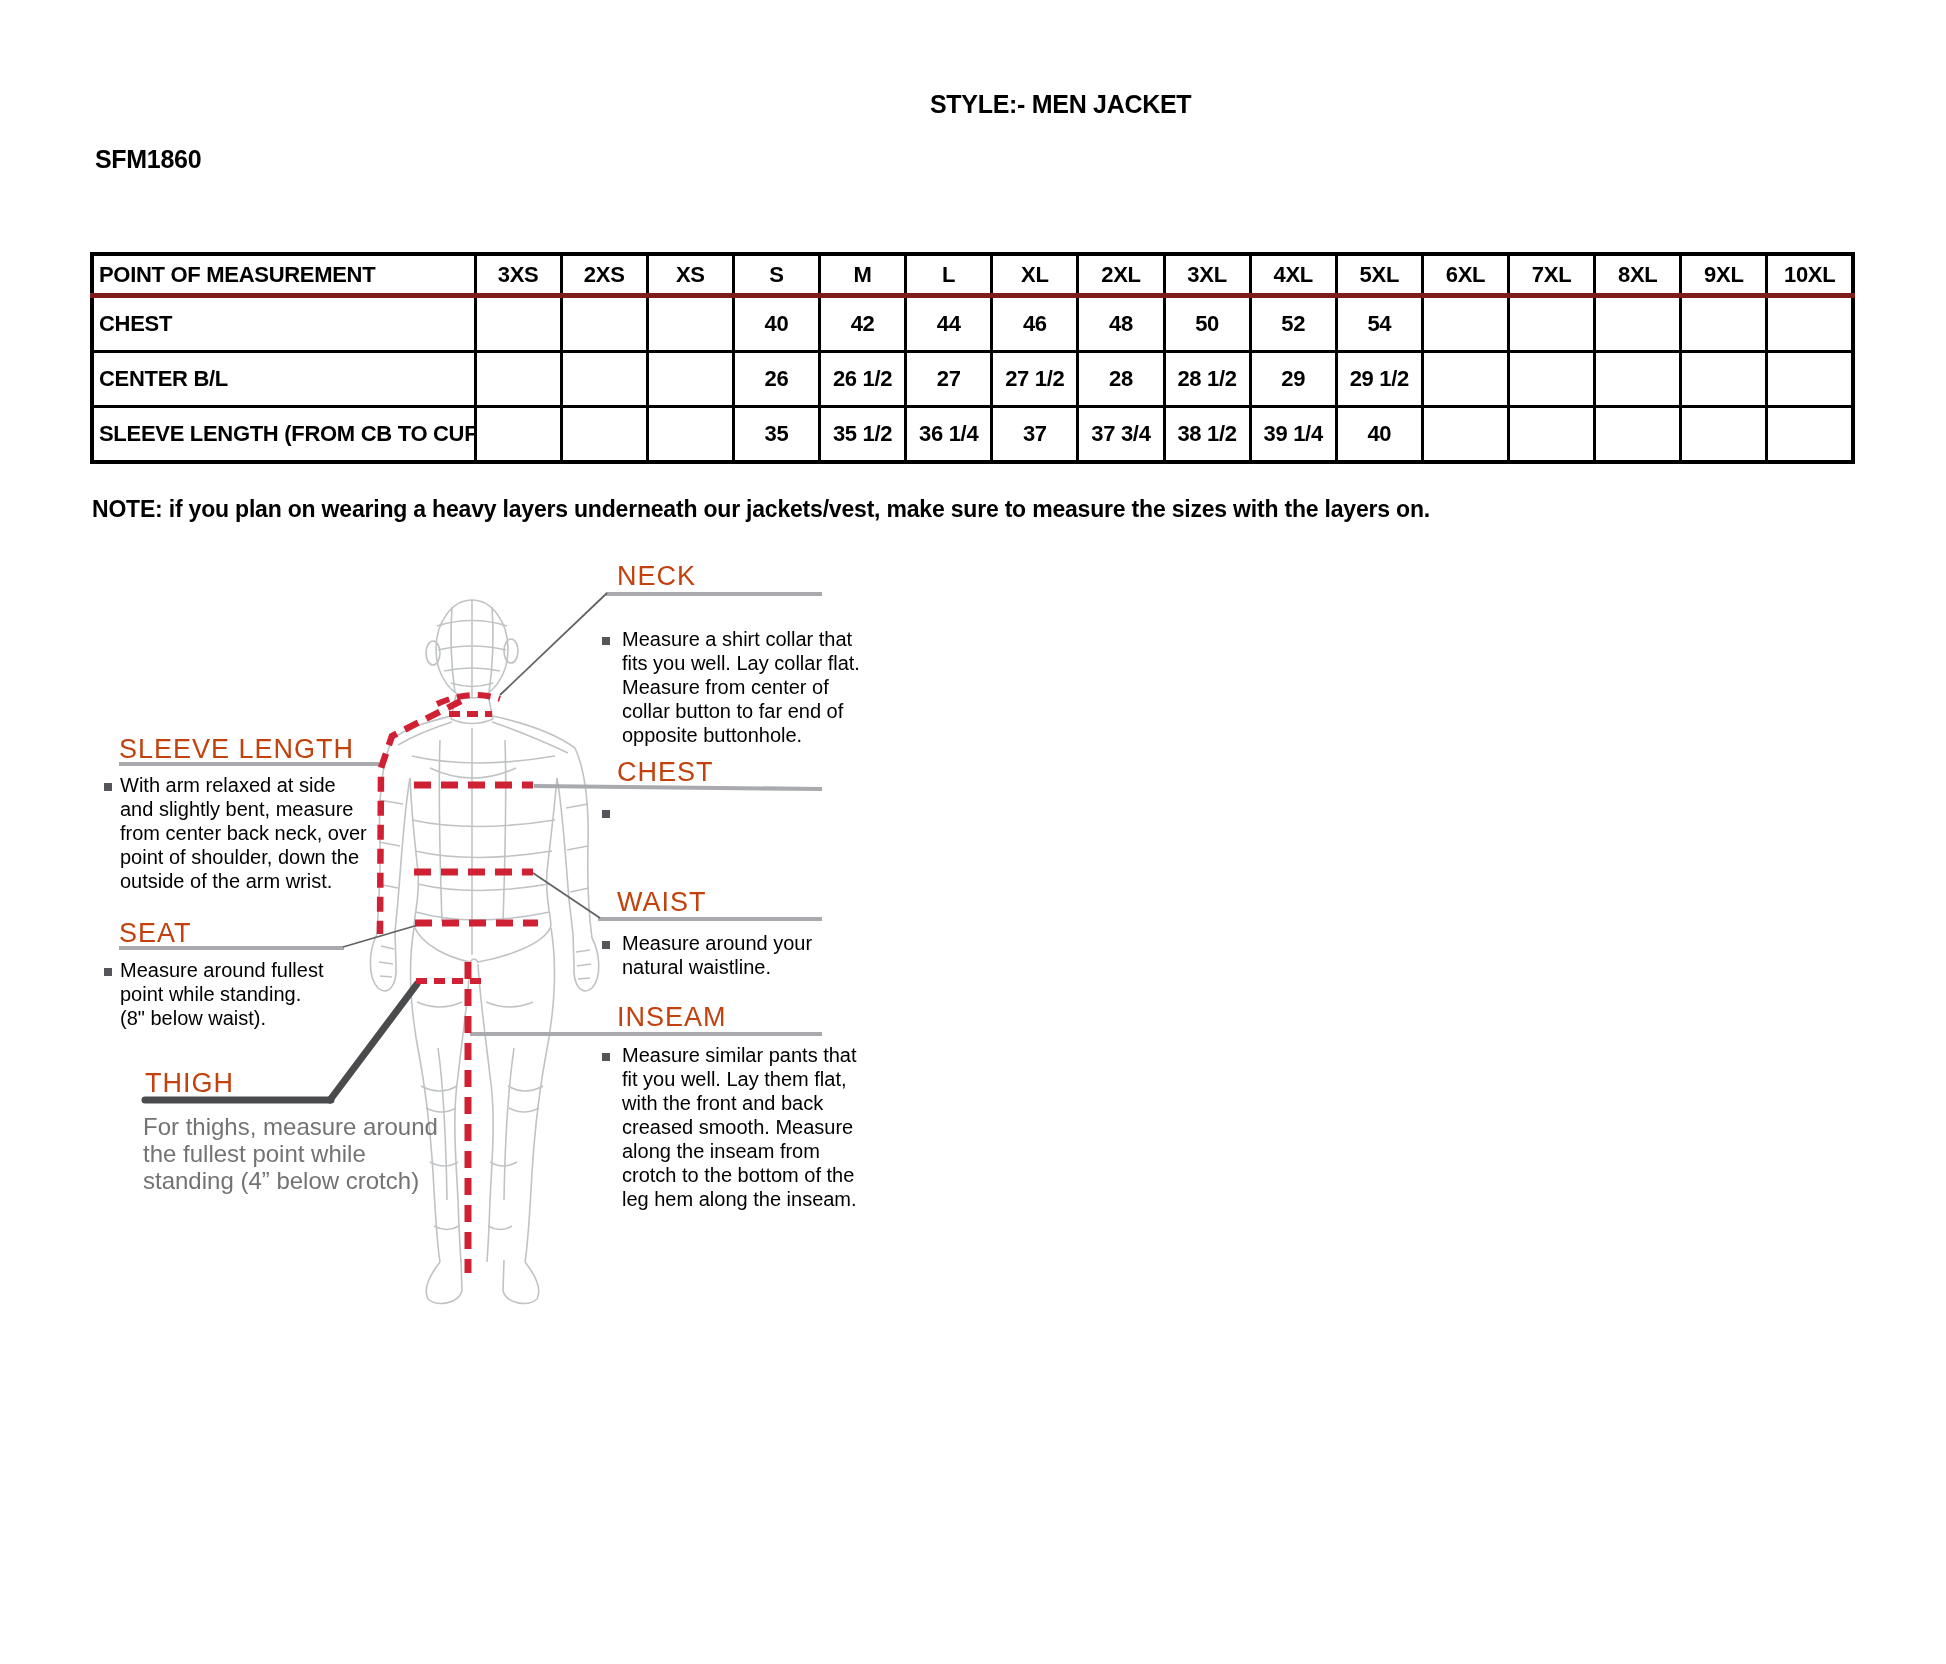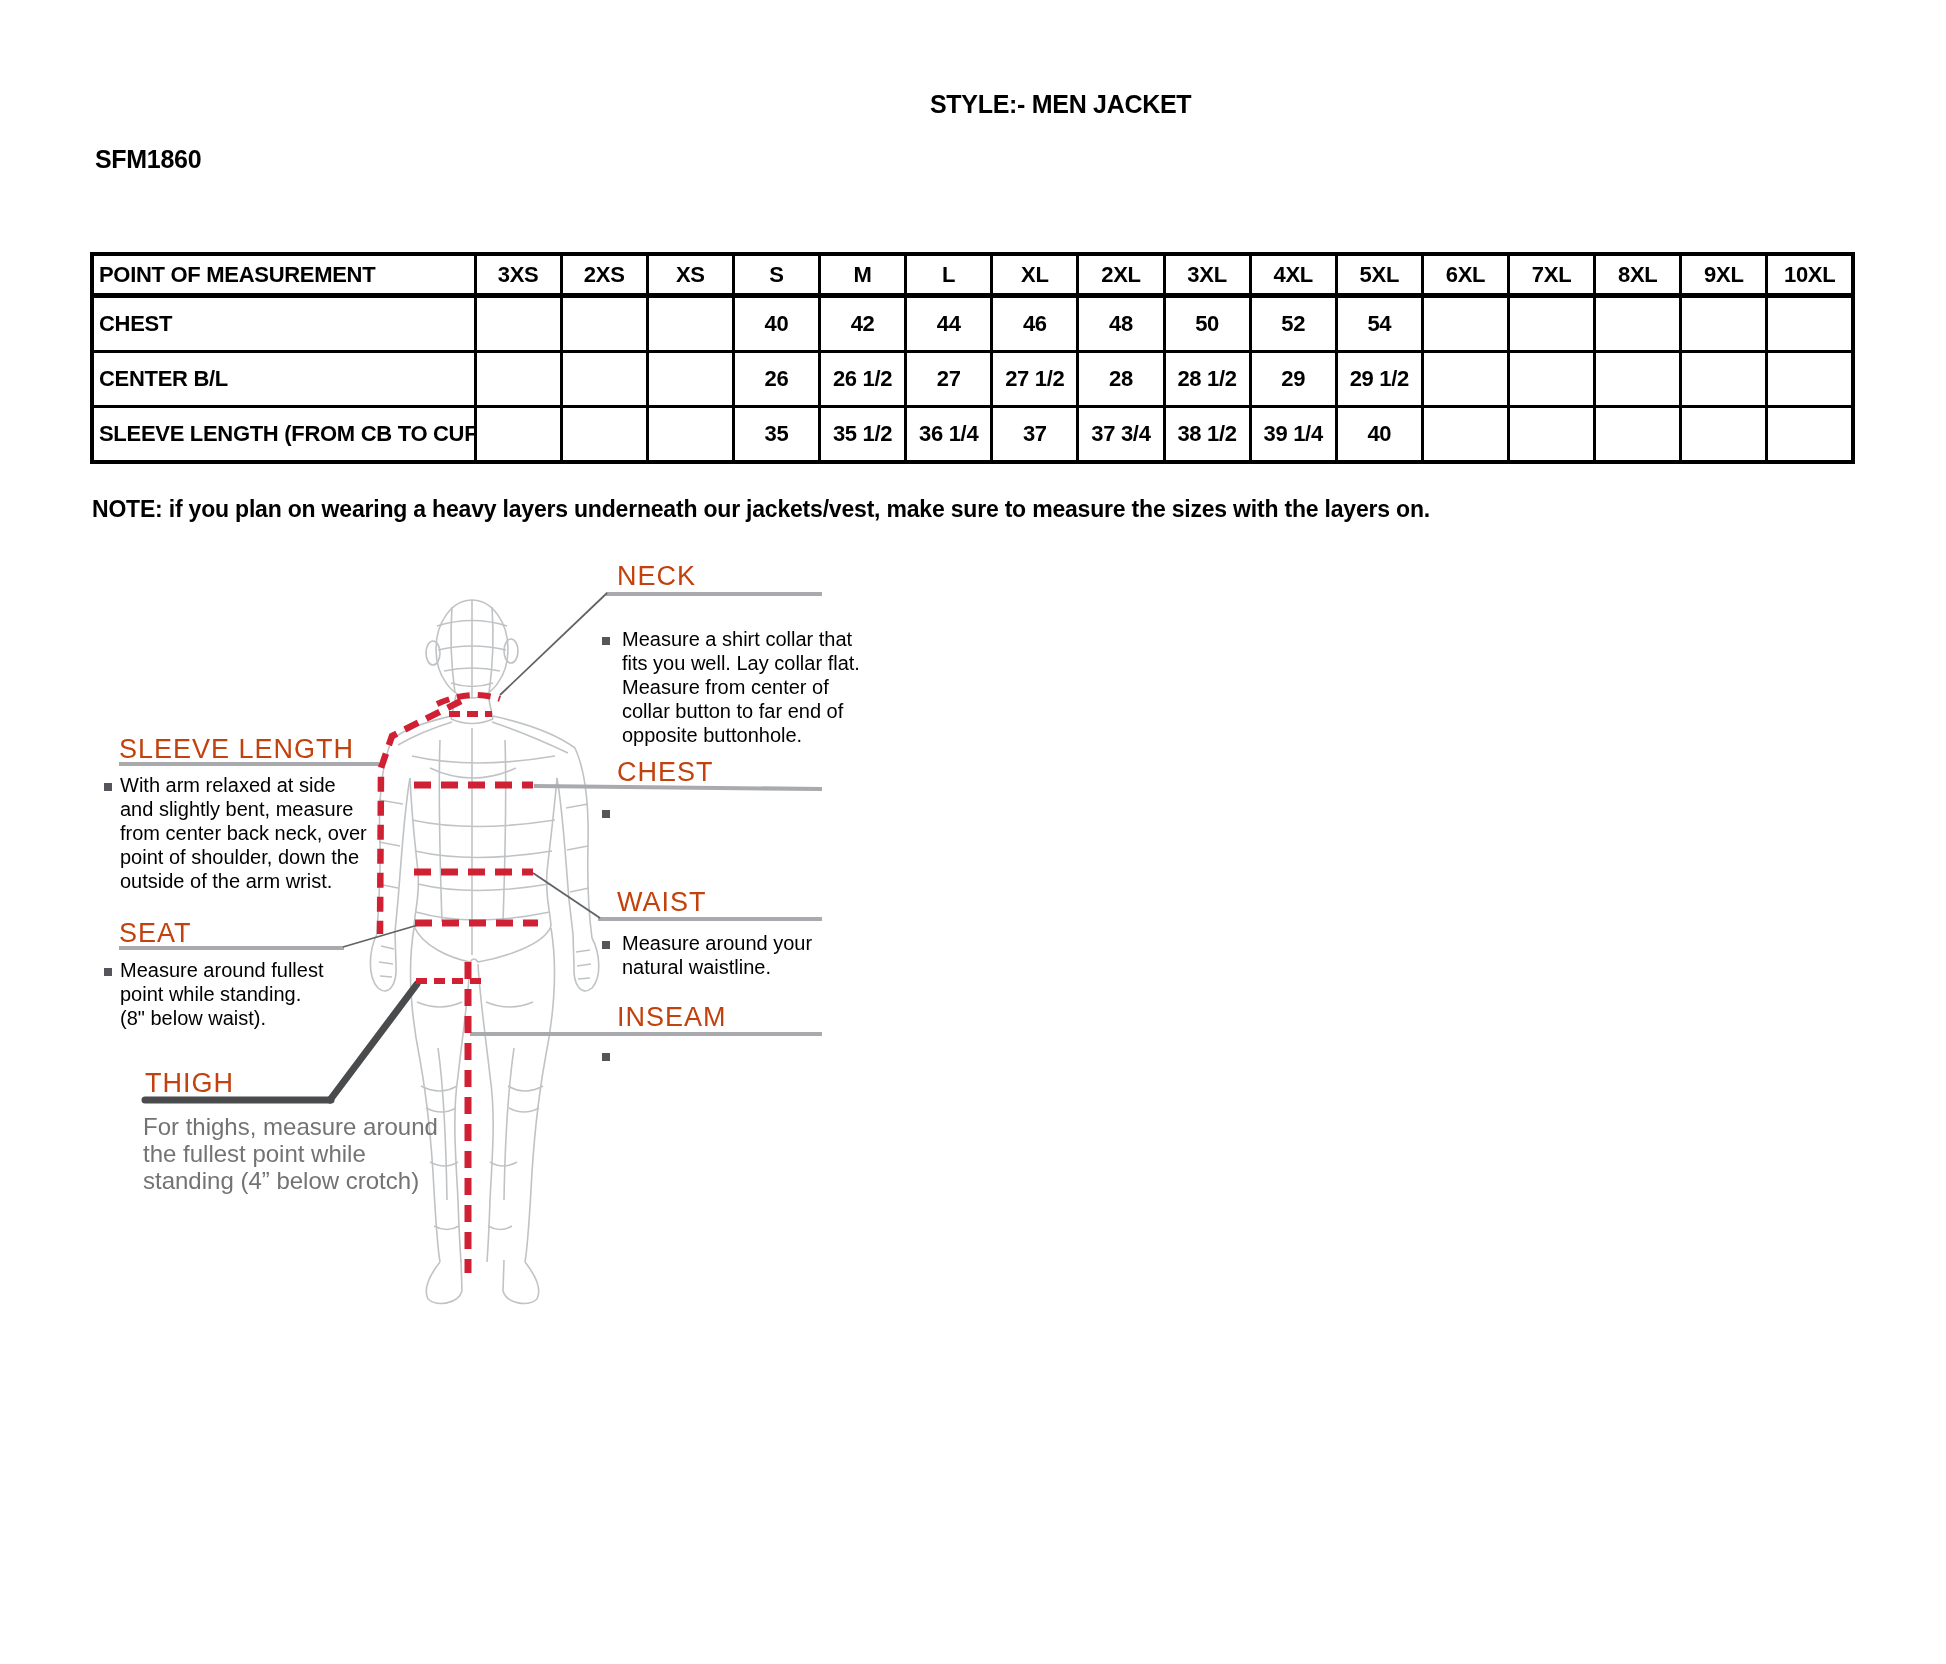--- a/index.html
+++ b/index.html
@@ -12,21 +12,21 @@
   #style-title{left:930px;top:90px;font-size:25px;font-weight:bold;letter-spacing:-0.3px;}
   #style-code{left:95px;top:145px;font-size:25px;font-weight:bold;letter-spacing:-0.3px;}
   #note-line{left:92px;top:496px;font-size:23px;font-weight:bold;letter-spacing:-0.2px;white-space:nowrap;}
 
   
   #size-table{position:absolute;left:90px;top:252px;width:1765px;border-collapse:collapse;
               table-layout:fixed;border:4px solid #000;}
   #size-table col.col-label{width:383px;}
   #size-table th,#size-table td{border:3px solid #000;font-weight:bold;font-size:22px;
               letter-spacing:-0.3px;text-align:center;padding:0;overflow:hidden;white-space:nowrap;}
-  #size-table thead th{height:37px;border-bottom:5px solid #000000;}
+  #size-table thead th{height:37px;border-bottom:5px solid #7f1d1d;}
   #size-table tbody th,#size-table tbody td{height:52px;}
   #size-table th.rowlabel,#size-table thead th:first-child{text-align:left;padding-left:5px;}
 
   
   .guide-head{font-size:27px;color:#c2410c;letter-spacing:1px;white-space:nowrap;}
   .guide-desc{font-size:20px;line-height:24px;color:#000000;white-space:pre-line;}
   .bullet-sq{width:8px;height:8px;background:#55565a;}
   #thigh-desc{font-size:24px;line-height:27px;color:#737373;white-space:pre-line;}
 
   svg{position:absolute;left:0;top:0;pointer-events:none;}
@@ -266,20 +266,27 @@
   <div class="abs guide-head" style="left:617px;top:757px;">CHEST</div>
   <div class="abs bullet-sq" style="left:602px;top:810px;"></div>
 
   <div class="abs guide-head" style="left:617px;top:887px;">WAIST</div>
   <div class="abs bullet-sq" style="left:602px;top:941px;"></div>
   <div class="abs guide-desc" style="left:622px;top:931px;">Measure around your
 natural waistline.</div>
 
   <div class="abs guide-head" style="left:617px;top:1002px;">INSEAM</div>
   <div class="abs bullet-sq" style="left:602px;top:1053px;"></div>
+  <div class="abs guide-desc" style="left:622px;top:1043px;">Measure similar pants that
+fit you well. Lay them flat,
+with the front and back
+creased smooth. Measure
+along the inseam from
+crotch to the bottom of the
+leg hem along the inseam.</div>
 
   <div class="abs guide-head" style="left:119px;top:734px;">SLEEVE LENGTH</div>
   <div class="abs bullet-sq" style="left:104px;top:783px;"></div>
   <div class="abs guide-desc" style="left:120px;top:773px;">With arm relaxed at side
 and slightly bent, measure
 from center back neck, over
 point of shoulder, down the
 outside of the arm wrist.</div>
 
   <div class="abs guide-head" style="left:119px;top:918px;">SEAT</div>

